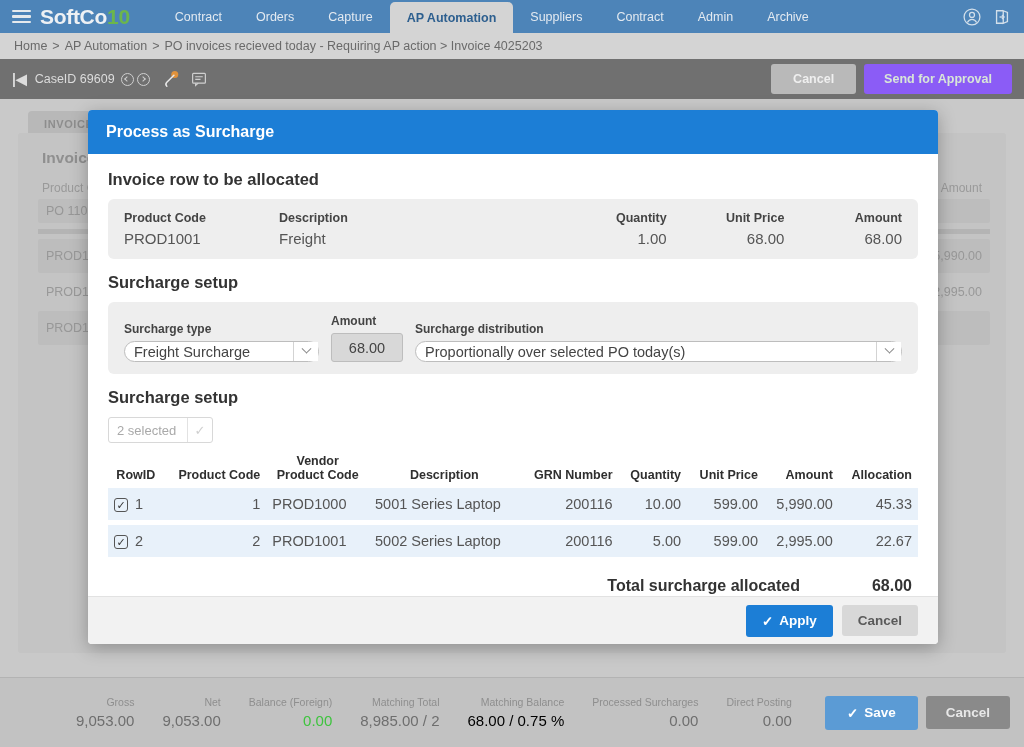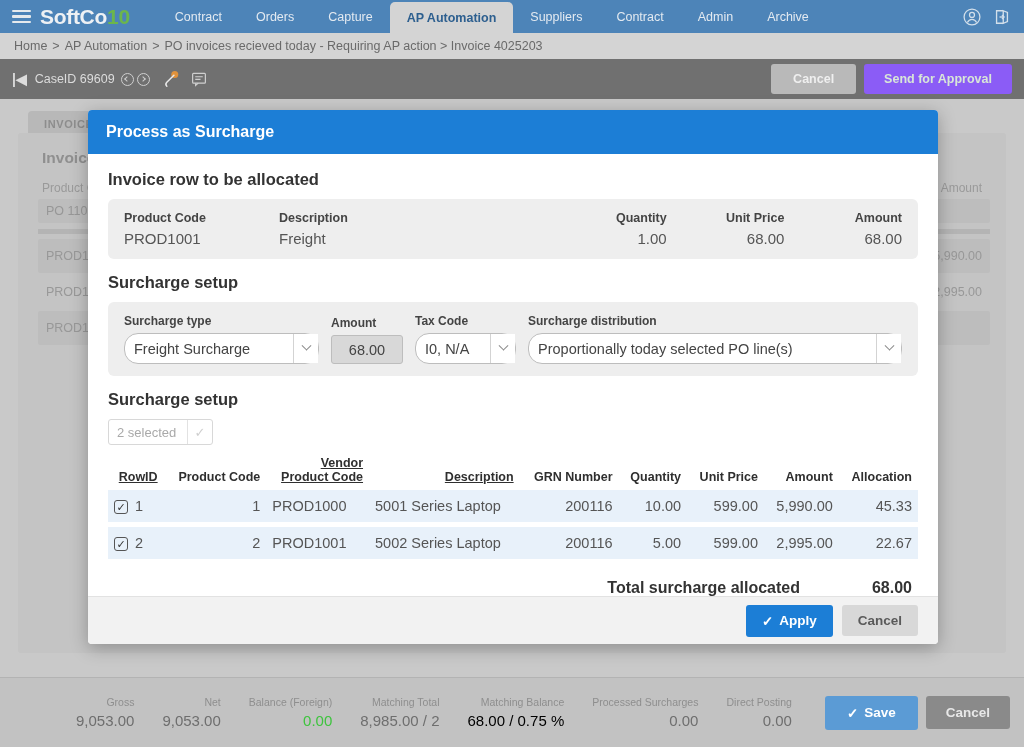--- a/index.html
+++ b/index.html
@@ -139,21 +139,21 @@
   .ig-col { }
   .ig-label { font-size: 12.5px; font-weight: bold; color: #444; margin-bottom: 5px; }
   .ig-value { font-size: 15px; color: #555; }
   .ig-pc { width: 155px; }
   .ig-desc { width: 270px; }
   .ig-num { flex: 1; text-align: right; padding-left: 20px; }
 
   .setup-row { display: flex; align-items: flex-end; gap: 12px; }
   .fld-label { font-size: 12px; font-weight: bold; color: #444; margin-bottom: 5px; }
   .sel {
-    display: flex; align-items: stretch; height: 31px;
+    display: flex; align-items: stretch; height: 21px;
     border: 1px solid #bdbdbd; border-radius: 14px; background: #fff; cursor: pointer;
   }
   .sel .txt { display: flex; align-items: center; padding: 0 9px; font-size: 14.5px; color: #444; white-space: nowrap; }
   .sel .arw {
     width: 25px; border-left: 1px solid #d3d3d3; display: flex;
     align-items: center; justify-content: center; background: #fff;
   }
   .arw i { display: block; width: 7px; height: 7px; border-right: 1.5px solid #888;
            border-bottom: 1.5px solid #888; transform: rotate(45deg) translate(-2px,-2px); }
   .w-surtype .txt { width: 168px; }
@@ -172,21 +172,21 @@
   }
   .sel-count .txt { flex: 1; display: flex; align-items: center; padding: 0 8px; font-size: 13px; color: #a9a9a9; }
   .sel-count .arw { width: 25px; border-left: 1px solid #e2e2e2; display: flex; align-items: center; justify-content: center; }
   .tick-gray { color: #cfcfcf; font-size: 13px; }
 
   table.grid { width: 100%; border-collapse: collapse; }
   table.grid th {
     font-size: 12.5px; font-weight: bold; color: #2f2f2f; padding: 3px 6px 6px 6px;
     vertical-align: bottom; text-align: right; white-space: nowrap;
   }
-  table.grid th.l { text-align: right; text-decoration: underline; }
+  table.grid th.l { text-align: center; }
   table.grid td {
     font-size: 14.5px; color: #555; padding: 8px 6px; text-align: right; white-space: nowrap;
   }
   table.grid td.l { text-align: left; }
   table.grid tr.datarow { background: #e8f1fa; }
   table.grid tr.gap td { background: #fff; height: 5px; padding: 0; }
   .cb {
     width: 14px; height: 14px; border: 1.5px solid #555; border-radius: 3px;
     display: inline-flex; align-items: center; justify-content: center;
     font-size: 11px; color: #333; cursor: pointer; vertical-align: middle; margin-right: 7px;
@@ -392,34 +392,25 @@
                   <i></i>
                 </span>
             </div>
           </div>
 
           <div>
             <div class="fld-label">Amount</div>
             <input class="amt-input" type="text" readonly="" value="68.00" style="">
           </div>
 
-          <div>
-            <div class="fld-label">Tax Code</div>
-            <div class="sel w-tax">
-              <span class="txt">I0, N/A</span>
-              <span class="arw">
-                  <i></i>
-                </span>
-            </div>
-          </div>
 
           <div class="w-dist" style="flex:1">
             <div class="fld-label">Surcharge distribution</div>
             <div class="sel w-dist">
-              <span class="txt">Proportionally today selected PO line(s)</span>
+              <span class="txt">Proportionally over selected PO today(s)</span>
               <span class="arw">
                   <i></i>
                 </span>
             </div>
           </div>
 
         </div>
       </div>
 
       <div class="sec-title" style="margin-top:14px">Surcharge setup</div>

